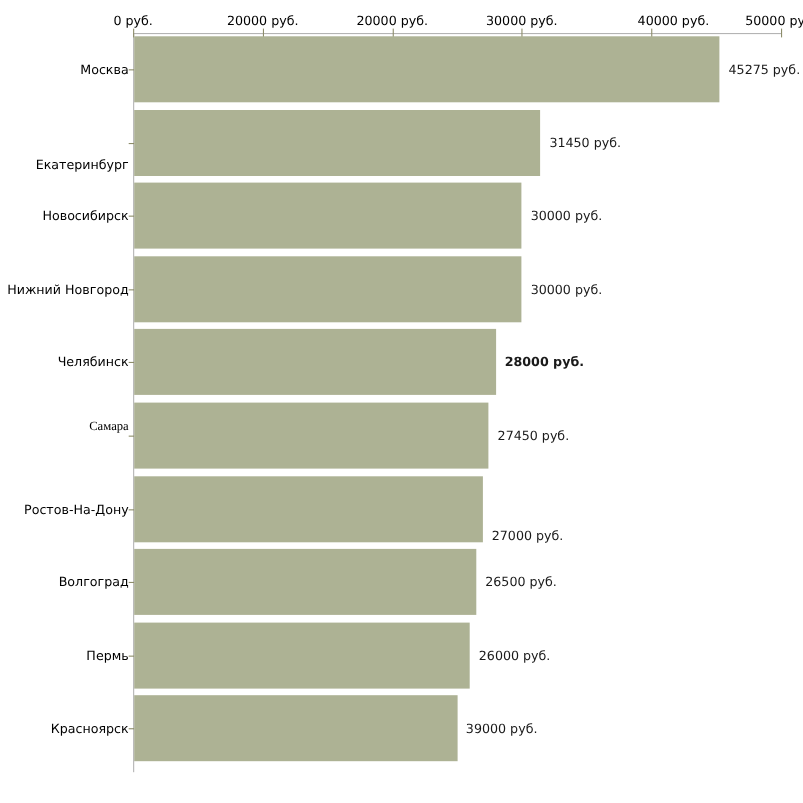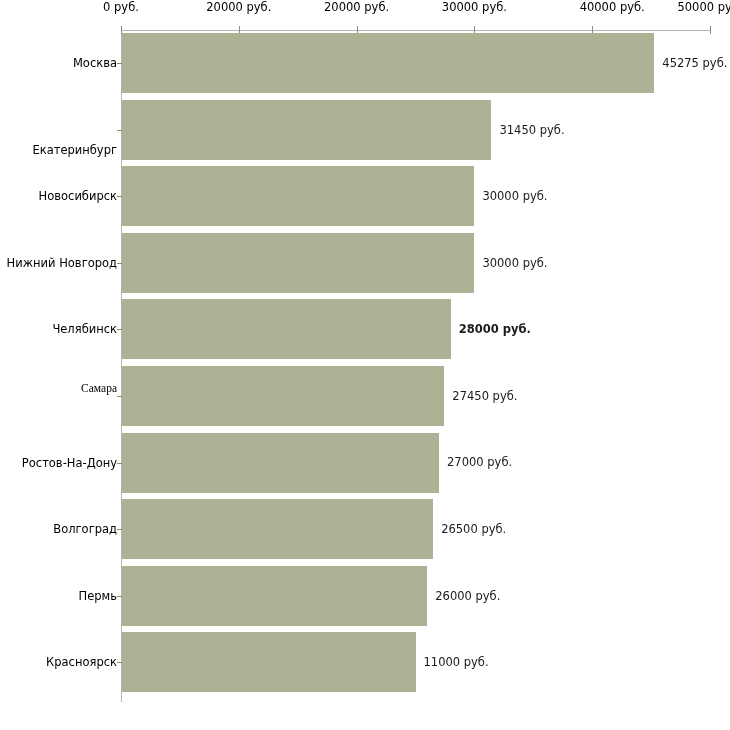--- a/index.html
+++ b/index.html
@@ -18,21 +18,21 @@
   #chart-root {
     position: relative;
     width: 730px;
     height: 730px;
   }
 
   
   .axis-top-labels {
     position: absolute;
     left: 0;
-    top: 0;
+    top: 12px;
     width: 630px;
     height: 16px;
     text-align: right;
   }
   .axis-tick-label {
     position: absolute;
     top: 0;
     font-size: 11.5px;
     line-height: 14px;
     color: #000;
@@ -151,22 +151,22 @@
       <div class="bar-value" style="left: 499.481px; top: 129.6px;">31450 руб.</div>
       <div class="bar" style="top: 166.2px; height: 60px; width: 352.4px; background: rgb(173, 178, 148);"></div>
       <div class="bar-value" style="left: 482.4px; top: 196.2px;">30000 руб.</div>
       <div class="bar" style="top: 232.8px; height: 60px; width: 352.4px; background: rgb(173, 178, 148);"></div>
       <div class="bar-value" style="left: 482.4px; top: 262.8px;">30000 руб.</div>
       <div class="bar" style="top: 299.4px; height: 60px; width: 328.84px; background: rgb(173, 178, 148);"></div>
       <div class="bar-value" style="left: 458.84px; top: 329.4px; font-weight: bold;">28000 руб.</div>
       <div class="bar" style="top: 366px; height: 60px; width: 322.361px; background: rgb(173, 178, 148);"></div>
       <div class="bar-value" style="left: 452.361px; top: 396px;">27450 руб.</div>
       <div class="bar" style="top: 432.6px; height: 60px; width: 317.06px; background: rgb(173, 178, 148);"></div>
-      <div class="bar-value" style="left: 447.06px; top: 462px;">27000 руб.</div>
+      <div class="bar-value" style="left: 447.06px; top: 487px;">27000 руб.</div>
       <div class="bar" style="top: 499.2px; height: 60px; width: 311.17px; background: rgb(173, 178, 148);"></div>
       <div class="bar-value" style="left: 441.17px; top: 529.2px;">26500 руб.</div>
       <div class="bar" style="top: 565.8px; height: 60px; width: 305.28px; background: rgb(173, 178, 148);"></div>
       <div class="bar-value" style="left: 435.28px; top: 595.8px;">26000 руб.</div>
       <div class="bar" style="top: 632.4px; height: 60px; width: 293.5px; background: rgb(173, 178, 148);"></div>
-      <div class="bar-value" style="left: 423.5px; top: 662.4px;">11000 руб.</div>
+      <div class="bar-value" style="left: 423.5px; top: 662.4px;">39000 руб.</div>
     </div>
 
 </div>
 
 </body></html>

